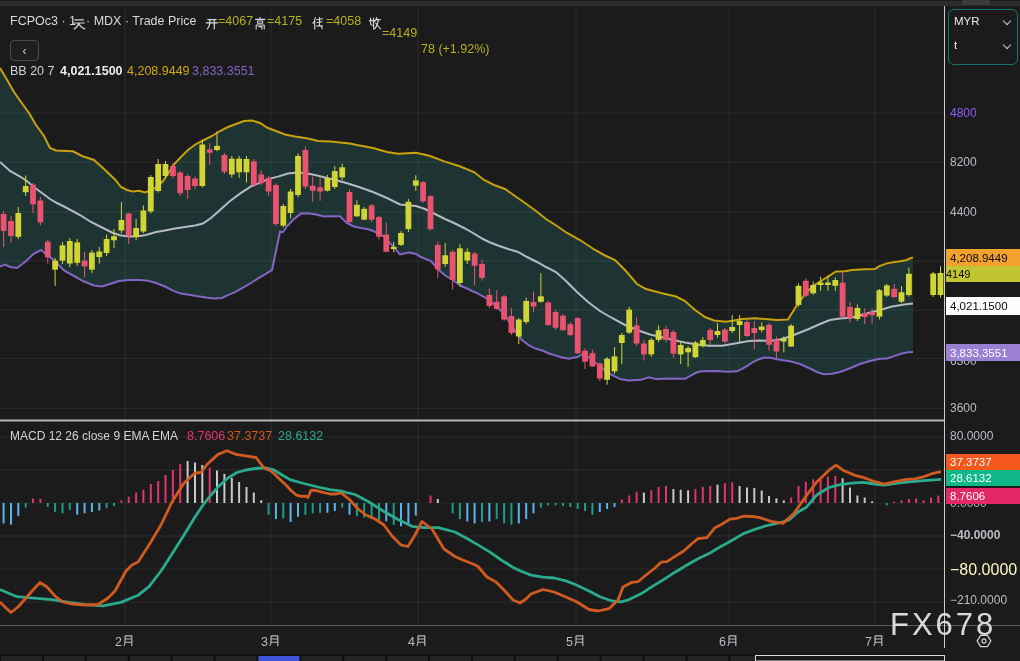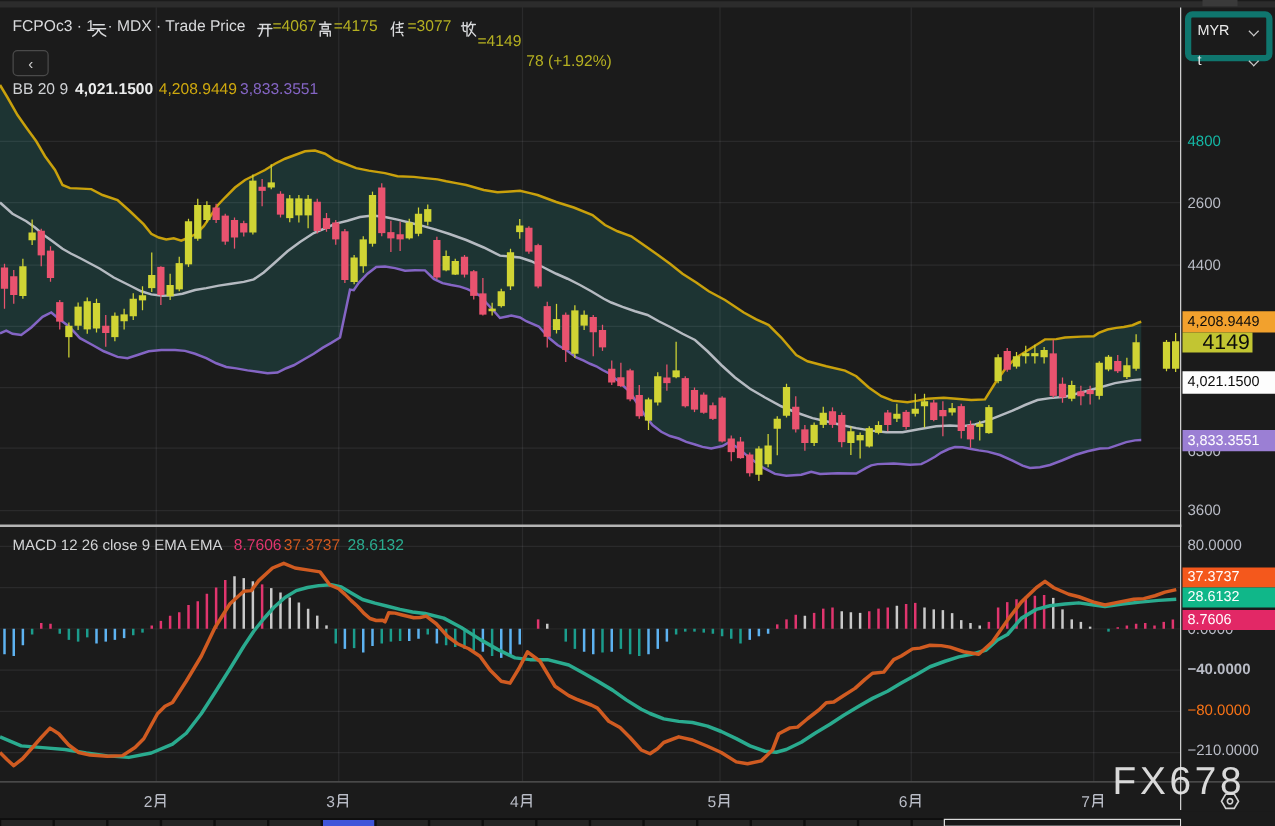--- a/index.html
+++ b/index.html
@@ -438,32 +438,32 @@
 <rect x="901.9" y="656" width="41" height="5" fill="#242424"></rect>
 <rect x="944.8" y="656" width="41" height="5" fill="#242424"></rect>
 <rect x="987.7" y="656" width="41" height="5" fill="#242424"></rect>
 <rect x="755.5" y="655.5" width="189" height="5.5" fill="#181818" stroke="#dcdcdc" stroke-width="1"></rect>
 <rect x="945" y="649" width="75" height="12" fill="#1b1b1b"></rect>
 <g transform="translate(984,641)" stroke="#d0d0d0" stroke-width="1.3" fill="none">
       <circle r="2.1"></circle>
       <path d="M6.8,0 L3.4,5.7 L-3.4,5.7 L-6.8,0 L-3.4,-5.7 L3.4,-5.7 Z"></path>
     </g>
 </svg>
-<div style="position:absolute;left:950px;top:106px;color:#14b8a6;font-size:12px;font-weight:normal;letter-spacing:normal;white-space:pre;">4800</div>
-<div style="position:absolute;left:950px;top:155px;color:#b9bcc6;font-size:12px;font-weight:normal;letter-spacing:normal;white-space:pre;">2600</div>
+<div style="position:absolute;left:950px;top:106px;color:#8b5cf6;font-size:12px;font-weight:normal;letter-spacing:normal;white-space:pre;">4800</div>
+<div style="position:absolute;left:950px;top:155px;color:#b9bcc6;font-size:12px;font-weight:normal;letter-spacing:normal;white-space:pre;">8200</div>
 <div style="position:absolute;left:950px;top:205px;color:#b9bcc6;font-size:12px;font-weight:normal;letter-spacing:normal;white-space:pre;">4400</div>
 <div style="position:absolute;left:950px;top:354px;color:#b9bcc6;font-size:12px;font-weight:normal;letter-spacing:normal;white-space:pre;">6300</div>
 <div style="position:absolute;left:950px;top:401px;color:#b9bcc6;font-size:12px;font-weight:normal;letter-spacing:normal;white-space:pre;">3600</div>
 <div style="position:absolute;left:950px;top:429px;color:#b9bcc6;font-size:12px;font-weight:normal;letter-spacing:normal;white-space:pre;">80.0000</div>
 <div style="position:absolute;left:950px;top:496px;color:#b9bcc6;font-size:12px;font-weight:normal;letter-spacing:normal;white-space:pre;">0.0000</div>
 <div style="position:absolute;left:950px;top:528px;color:#b9bcc6;font-size:12px;font-weight:bold;letter-spacing:normal;white-space:pre;">−40.0000</div>
-<div style="position:absolute;left:950px;top:561px;color:#f97316;font-size:12px;font-weight:normal;letter-spacing:normal;white-space:pre;">−80.0000</div>
+<div style="position:absolute;left:950px;top:561px;color:#fef9c3;font-size:16px;font-weight:normal;letter-spacing:normal;white-space:pre;">−80.0000</div>
 <div style="position:absolute;left:950px;top:593px;color:#b9bcc6;font-size:12px;font-weight:normal;letter-spacing:normal;white-space:pre;">−210.0000</div>
 <div style="position:absolute;left:946px;top:249px;width:74px;height:17px;background:#f2a12d;color:#0c0c0c;font-size:11.5px;font-weight:normal;display:flex;align-items:center;padding-left:4px;box-sizing:border-box;">4,208.9449</div>
-<div style="position:absolute;left:946px;top:266px;width:56px;height:16px;background:#c2c532;color:#0c0c0c;font-size:17px;font-weight:normal;display:flex;align-items:center;padding-left:16px;box-sizing:border-box;">4149</div>
+<div style="position:absolute;left:946px;top:266px;width:74px;height:16px;background:#c2c532;color:#0c0c0c;font-size:11px;font-weight:normal;display:flex;align-items:center;padding-left:0;box-sizing:border-box;">4149</div>
 <div style="position:absolute;left:946px;top:297px;width:74px;height:18px;background:#fdfdfd;color:#0c0c0c;font-size:11.5px;font-weight:normal;display:flex;align-items:center;padding-left:4px;box-sizing:border-box;">4,021.1500</div>
 <div style="position:absolute;left:946px;top:344px;width:74px;height:17px;background:#9b7fd4;color:#fff;font-size:11.5px;font-weight:normal;display:flex;align-items:center;padding-left:4px;box-sizing:border-box;">3,833.3551</div>
 <div style="position:absolute;left:946px;top:454px;width:74px;height:16px;background:#f4581c;color:#fff;font-size:11.5px;font-weight:normal;display:flex;align-items:center;padding-left:4px;box-sizing:border-box;">37.3737</div>
 <div style="position:absolute;left:946px;top:470px;width:74px;height:16px;background:#10b789;color:#fff;font-size:11.5px;font-weight:normal;display:flex;align-items:center;padding-left:4px;box-sizing:border-box;">28.6132</div>
 <div style="position:absolute;left:946px;top:488px;width:74px;height:16px;background:#e22866;color:#fff;font-size:11.5px;font-weight:normal;display:flex;align-items:center;padding-left:4px;box-sizing:border-box;">8.7606</div>
 <svg width="1020" height="661" style="position:absolute;left:0;top:0;" xmlns="http://www.w3.org/2000/svg">
     <text x="115" y="645.7" font-family="Liberation Sans,sans-serif" font-size="12.5" fill="#b9bcc6">2</text>
     <path d="M125.0,635.8 L131.8,635.8 L131.8,645.9 M125.0,635.8 L125.0,642 Q125.0,644.6 123.8,645.9 M125.3,639 L131.5,639 M125.3,642.2 L131.5,642.2" stroke="#b9bcc6" stroke-width="1.15" fill="none"></path>
     <text x="261" y="645.7" font-family="Liberation Sans,sans-serif" font-size="12.5" fill="#b9bcc6">3</text>
     <path d="M271.0,635.8 L277.8,635.8 L277.8,645.9 M271.0,635.8 L271.0,642 Q271.0,644.6 269.8,645.9 M271.3,639 L277.5,639 M271.3,642.2 L277.5,642.2" stroke="#b9bcc6" stroke-width="1.15" fill="none"></path>
@@ -473,37 +473,37 @@
     <path d="M576.0,635.8 L582.8,635.8 L582.8,645.9 M576.0,635.8 L576.0,642 Q576.0,644.6 574.8,645.9 M576.3,639 L582.5,639 M576.3,642.2 L582.5,642.2" stroke="#b9bcc6" stroke-width="1.15" fill="none"></path>
     <text x="719" y="645.7" font-family="Liberation Sans,sans-serif" font-size="12.5" fill="#b9bcc6">6</text>
     <path d="M729.0,635.8 L735.8,635.8 L735.8,645.9 M729.0,635.8 L729.0,642 Q729.0,644.6 727.8,645.9 M729.3,639 L735.5,639 M729.3,642.2 L735.5,642.2" stroke="#b9bcc6" stroke-width="1.15" fill="none"></path>
     <text x="865" y="645.7" font-family="Liberation Sans,sans-serif" font-size="12.5" fill="#b9bcc6">7</text>
     <path d="M875.0,635.8 L881.8,635.8 L881.8,645.9 M875.0,635.8 L875.0,642 Q875.0,644.6 873.8,645.9 M875.3,639 L881.5,639 M875.3,642.2 L881.5,642.2" stroke="#b9bcc6" stroke-width="1.15" fill="none"></path>
   </svg>
 <div style="position:absolute;left:10px;top:14px;font-size:12.5px;color:#d8d9db;white-space:pre;">FCPOc3 · 1</div>
 <div style="position:absolute;left:86px;top:14px;font-size:12.5px;color:#d8d9db;white-space:pre;">· MDX · Trade Price</div>
 <div style="position:absolute;left:218px;top:14px;font-size:12.5px;color:#b5b021;white-space:pre;">=4067</div>
 <div style="position:absolute;left:267px;top:14px;font-size:12.5px;color:#b5b021;white-space:pre;">=4175</div>
-<div style="position:absolute;left:326px;top:14px;font-size:12.5px;color:#b5b021;white-space:pre;">=3077</div>
+<div style="position:absolute;left:326px;top:14px;font-size:12.5px;color:#b5b021;white-space:pre;">=4058</div>
 <div style="position:absolute;left:382px;top:14px;font-size:12.5px;color:#b5b021;white-space:pre;margin-top:12px;">=4149</div>
 <div style="position:absolute;left:421px;top:14px;font-size:12.5px;color:#b5b021;white-space:pre;margin-top:28px;">78 (+1.92%)</div>
 <svg width="1020" height="40" style="position:absolute;left:0;top:0;" xmlns="http://www.w3.org/2000/svg">
     <path d="M74.6,19.8 L83.4,19.8 M73.3,23 L84.4,23 M78.8,23 C78.3,25.2 76.8,27.4 74.2,28.9 M78.8,23 C79.4,25.2 81.2,27.4 84.6,28.9" stroke="#d8d9db" stroke-width="1.2" fill="none" stroke-linecap="round"></path>
     <path d="M207.8,19.6 L216.2,19.6 M206.3,22.8 L217.5,22.8 M210.1,19.6 C210.1,23 209.5,26.6 207.4,28.9 M214.3,19.6 L214.3,28.9" stroke="#d8d9db" stroke-width="1.2" fill="none" stroke-linecap="round"></path>
     <path d="M260,17.4 L260,19.2 M255.6,19.4 L264.8,19.4 M257.7,21 L262.6,21 L262.6,23.3 L257.7,23.3 Z M256.2,25 L264.2,25 M256.2,25 L256.2,28.9 M264.2,25 L264.2,28.9 M258.6,26.6 L261.9,26.6 L261.9,28.9" stroke="#d8d9db" stroke-width="1.1" fill="none" stroke-linecap="round"></path>
     <path d="M315.4,17.5 C315,20 314.2,21.8 312.9,23.4 M314.7,20.6 L314.7,28.9 M316.8,19.7 L322.6,18.8 M319.5,17.6 L319.5,25.8 M317,22.5 L322,21.8 M316.8,25.9 L322.3,25.9 M321.4,27 L322.4,28.7" stroke="#d8d9db" stroke-width="1.1" fill="none" stroke-linecap="round"></path>
     <path d="M370.6,18 L370.6,23.4 C370.6,24.8 371.4,25.2 372.4,25.2 M373.6,18 L373.6,28.9 M369.2,20.8 L373.6,20.4 M376.9,17.5 C376.4,19.2 375.6,20.5 374.5,21.5 M375.6,19.6 L380.3,19.6 M378.3,19.6 C378.2,22.4 377.1,26 374.8,28.8 M375.8,23.2 C377.1,25.2 378.9,27.2 380.5,28.8" stroke="#d8d9db" stroke-width="1.1" fill="none" stroke-linecap="round"></path>
   </svg>
 <div style="position:absolute;left:10px;top:40px;width:27px;height:19px;border:1px solid #4a4a4a;border-radius:4px;background:#1e1e1e;color:#cfcfcf;font-size:12px;display:flex;align-items:center;justify-content:center;">‹</div>
-<div style="position:absolute;left:10px;top:64px;font-size:12.5px;color:#cfd1d4;white-space:pre;">BB 20 9</div>
+<div style="position:absolute;left:10px;top:64px;font-size:12.5px;color:#cfd1d4;white-space:pre;">BB 20 7</div>
 <div style="position:absolute;left:60px;top:64px;font-size:12.5px;color:#eceded;font-weight:bold;white-space:pre;">4,021.1500</div>
 <div style="position:absolute;left:127px;top:64px;font-size:12.5px;color:#cfa90e;white-space:pre;">4,208.9449</div>
 <div style="position:absolute;left:192px;top:64px;font-size:12.5px;color:#8465c4;white-space:pre;">3,833.3551</div>
 <div style="position:absolute;left:10px;top:429px;font-size:12px;color:#d3d4d6;white-space:pre;">MACD 12 26 close 9 EMA EMA</div>
 <div style="position:absolute;left:187px;top:429px;font-size:12.5px;color:#e0356e;white-space:pre;">8.7606</div>
 <div style="position:absolute;left:227px;top:429px;font-size:12.5px;color:#d0581f;white-space:pre;">37.3737</div>
 <div style="position:absolute;left:278px;top:429px;font-size:12.5px;color:#2aab8f;white-space:pre;">28.6132</div>
-<div style="position:absolute;left:948px;top:9px;width:70px;height:40px;border:5px solid #0f766e;border-radius:6px;box-sizing:border-box;">
+<div style="position:absolute;left:948px;top:9px;width:70px;height:56px;border:1px solid #0f766e;border-radius:6px;box-sizing:border-box;">
     <div style="position:absolute;left:5px;top:5px;color:#eaeaea;font-size:11.5px;">MYR</div>
     <div style="position:absolute;right:7px;top:8px;width:5px;height:5px;border-right:1.4px solid #c9c9c9;border-bottom:1.4px solid #c9c9c9;transform:rotate(45deg);"></div>
     <div style="position:absolute;left:5px;top:29px;color:#eaeaea;font-size:11.5px;">t</div>
     <div style="position:absolute;right:7px;top:32px;width:5px;height:5px;border-right:1.4px solid #c9c9c9;border-bottom:1.4px solid #c9c9c9;transform:rotate(45deg);"></div>
   </div>
 <div style="position:absolute;left:890px;top:607px;font-size:31px;color:rgba(228,228,228,0.95);letter-spacing:3px;white-space:pre;">FX678</div>
 </body></html>

